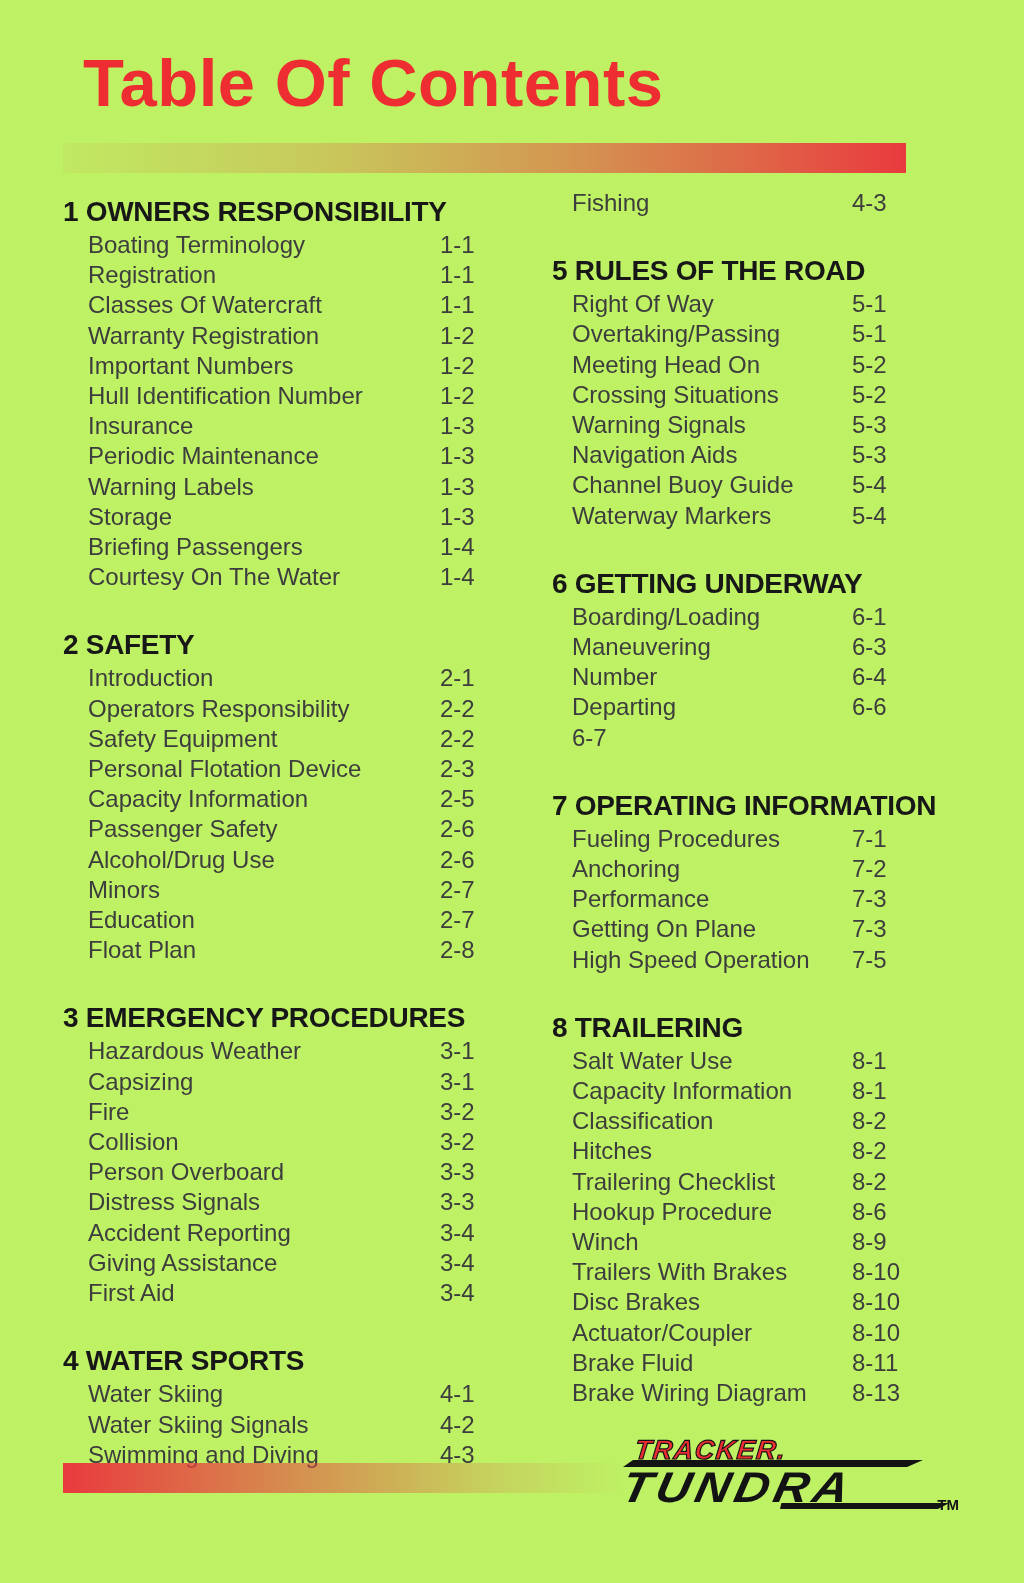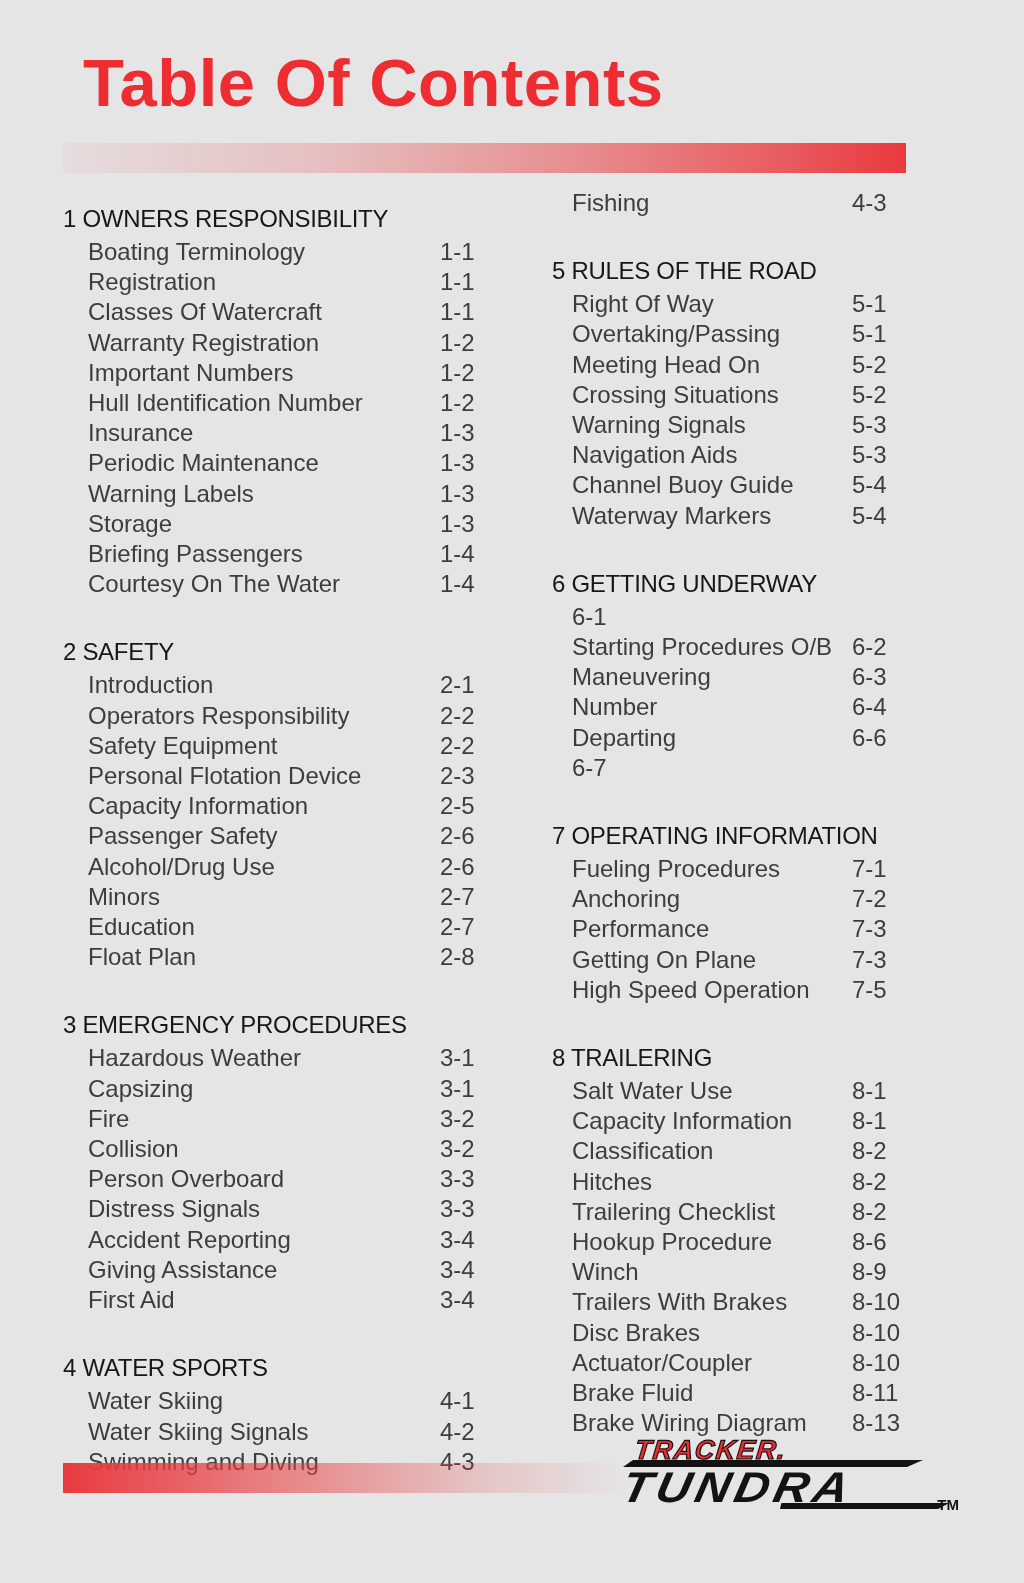--- a/index.html
+++ b/index.html
@@ -5,21 +5,21 @@
   :root{
     --accent:#ed2d32;
     --bar-red:#e93a3e;
     --heading:#171717;
     --item:#3d3d3d;
   }
   html,body{margin:0;padding:0;background:#ffffff;}
   .page{
     position:relative;
     width:1024px;height:1583px;
-    background:#e5e5e5;
+    background:#bef264;
     font-family:"Liberation Sans",sans-serif;
     overflow:hidden;
   }
   .title{
     position:absolute;left:83px;top:46px;margin:0;
     font-size:67px;line-height:74px;font-weight:bold;
     letter-spacing:0.5px;color:var(--accent);white-space:nowrap;
   }
   .top-bar{
     position:absolute;left:63px;top:143px;width:843px;height:30px;
@@ -29,22 +29,22 @@
       rgba(233,58,62,0.50) 60%,
       rgba(233,58,62,0.80) 85%,
       var(--bar-red) 100%);
   }
   .columns{position:absolute;left:0;top:188px;width:1024px;}
   .col{position:absolute;top:0;width:430px;}
   .col-left{left:63px;--indent:25px;--labelw:352px;}
   .col-right{left:552px;--indent:20px;--labelw:280px;}
   .block + .block{margin-top:38px;}
   .heading{
-    margin:16px 0 3px 0;
-    font-size:24px;line-height:30px;font-weight:normal;
+    margin:9px 0 3px 0;
+    font-size:28px;line-height:30px;font-weight:bold;
     letter-spacing:-0.3px;color:var(--heading);white-space:nowrap;
   }
   .row{
     display:flex;align-items:baseline;
     padding-left:var(--indent);
     font-size:24px;line-height:30.2px;color:var(--item);
     white-space:nowrap;
   }
   .row .label{width:var(--labelw);flex:0 0 auto;overflow:visible;}
   .row .pnum{flex:0 0 auto;}
@@ -340,27 +340,24 @@
     <span class="label">Waterway Markers</span>
     <span class="pnum">5-4</span>
   </div>
 </div>
   </section>
 
   <section class="block">
     <h2 class="heading">6 GETTING UNDERWAY</h2>
     <div class="rows">
   <div class="row">
+    <span class="label">Boarding/Loading</span>
     <span class="pnum">6-1</span>
   </div>
 
-  <div class="row">
-    <span class="label">Starting Procedures O/B</span>
-    <span class="pnum">6-2</span>
-  </div>
 
   <div class="row">
     <span class="label">Maneuvering</span>
     <span class="pnum">6-3</span>
   </div>
 
   <div class="row">
     <span class="label">Number</span>
     <span class="pnum">6-4</span>
   </div>

